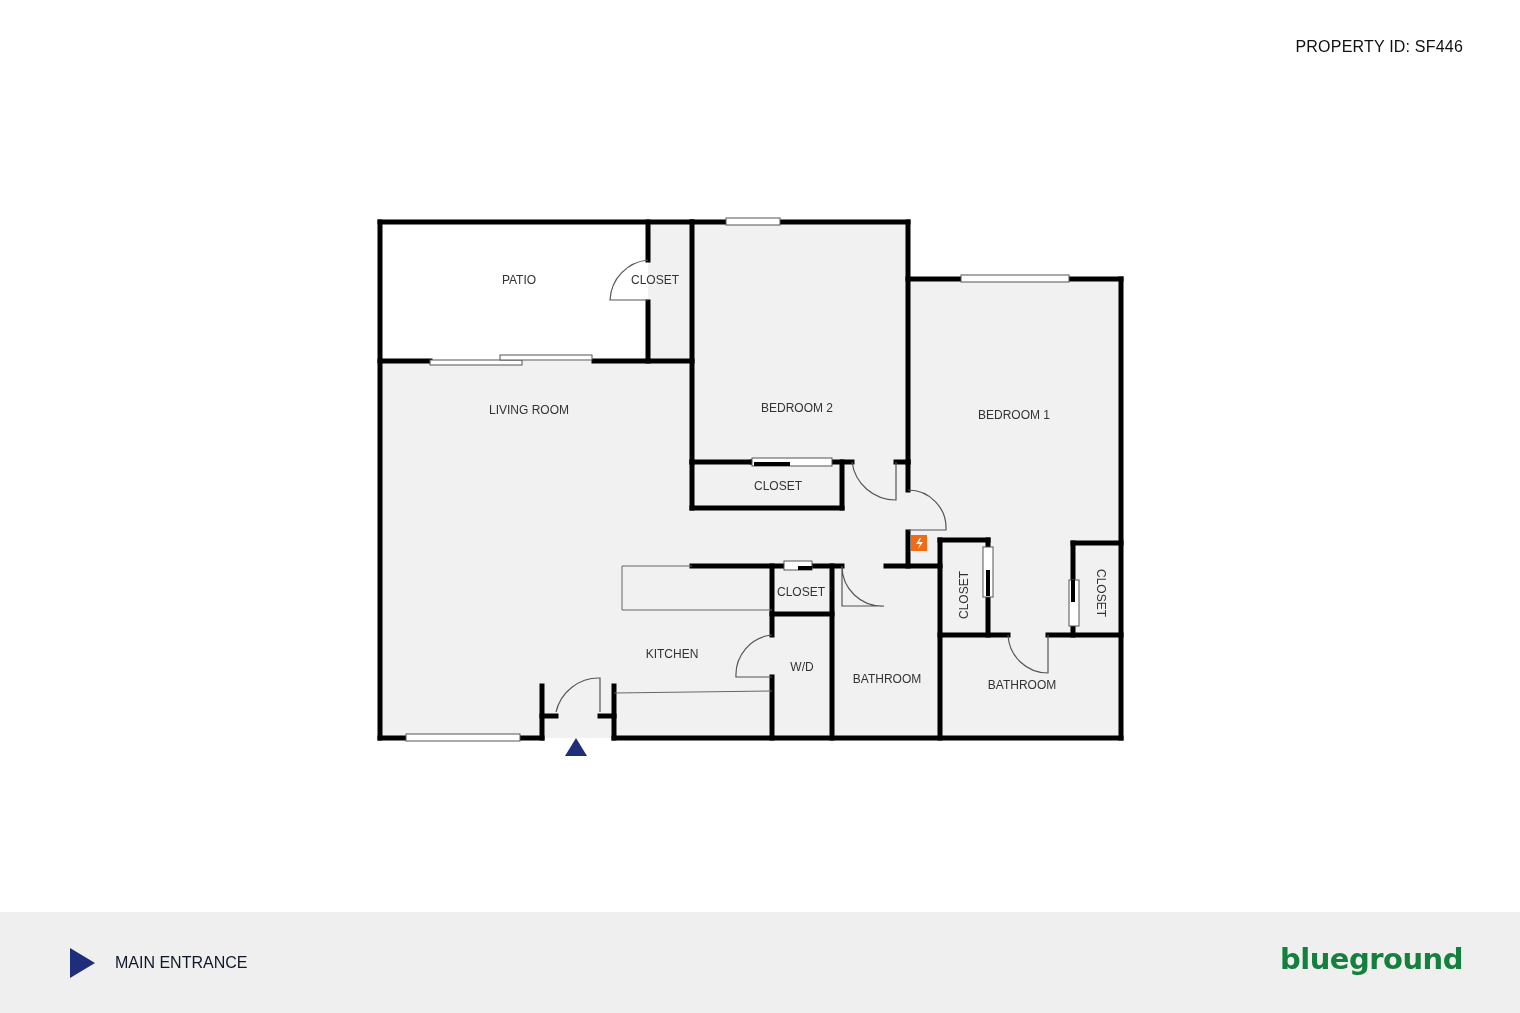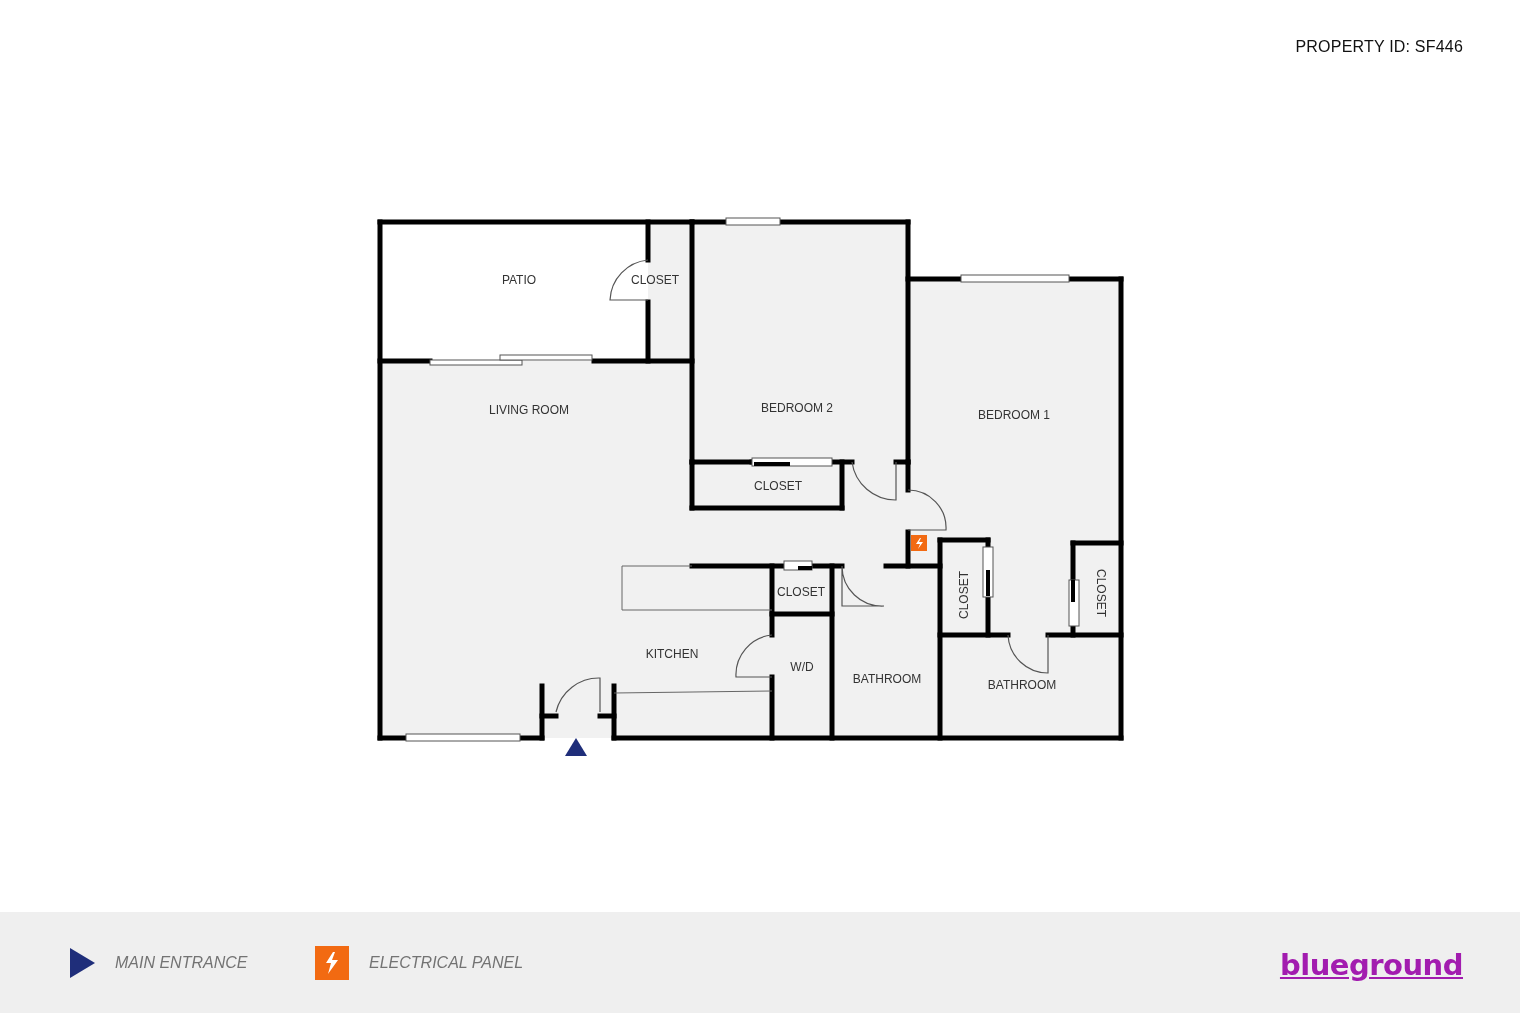--- a/index.html
+++ b/index.html
@@ -3,26 +3,26 @@
 <meta charset="utf-8">
 <style>
   html, body { margin: 0; padding: 0; }
   body { width: 1520px; height: 1013px; background: #ffffff; position: relative; overflow: hidden;
          font-family: "Liberation Sans", "DejaVu Sans", sans-serif; }
   .property-id { position: absolute; top: 38px; right: 57px; font-size: 16px; color: #111; letter-spacing: 0.2px; }
   .plan { position: absolute; left: 0; top: 0; }
   .room-label { font-family: "Liberation Sans", "DejaVu Sans", sans-serif; font-size: 12px; fill: #333; }
   .footer { position: absolute; left: 0; top: 912px; width: 1520px; height: 101px; background: #efefef; }
   .legend-item { position: absolute; top: 0; height: 101px; display: flex; align-items: center; }
-  .legend-label { font-size: 16px; color: #737373; margin-left: 20px; font-style: italic; }
+  .legend-label { font-size: 16px; color: #0f172a; margin-left: 20px; }
   .icon-entrance { width: 0; height: 0; border-top: 15px solid transparent; border-bottom: 15px solid transparent;
                    border-left: 25px solid #1f2e7a; }
   .icon-panel { width: 34px; height: 34px; background: #f26a12; display: flex; align-items: center; justify-content: center; }
-  .brand { position: absolute; right: 57px; top: 36px; font-size: 29px; font-weight: bold; color: #a21caf;
-           letter-spacing: -0.5px; font-family: "DejaVu Sans", sans-serif; text-decoration: underline; }
+  .brand { position: absolute; right: 57px; top: 30px; font-size: 29px; font-weight: bold; color: #15803d;
+           letter-spacing: -0.5px; font-family: "DejaVu Sans", sans-serif; }
 </style>
 </head>
 <body>
 
 <div class="property-id">PROPERTY ID: SF446</div>
 
 <svg class="plan" width="1520" height="912" viewBox="0 0 1520 912" xmlns="http://www.w3.org/2000/svg">
 
   <g fill="#f1f1f1">
     <rect x="380" y="361" width="312" height="377"></rect>
@@ -145,22 +145,14 @@
     <text class="room-label" x="0" y="0" text-anchor="middle" transform="translate(968,595) rotate(-90)">CLOSET</text>
     <text class="room-label" x="0" y="0" text-anchor="middle" transform="translate(1097,593) rotate(90)">CLOSET</text>
   </g>
 </svg>
 
 <div class="footer">
   <div class="legend-item" style="left:70px;">
     <div class="icon-entrance"></div>
     <span class="legend-label">MAIN ENTRANCE</span>
   </div>
-  <div class="legend-item" style="left:315px;">
-    <div class="icon-panel">
-      <svg width="14" height="22" viewBox="0 0 14 22">
-          <path d="M8,0 L1,11 L6,11 L3,22 L13,8 L7,8 L10,0 Z" fill="#fff"></path>
-        </svg>
-    </div>
-    <span class="legend-label">ELECTRICAL PANEL</span>
-  </div>
   <div class="brand">blueground</div>
 </div>
 
 </body></html>

